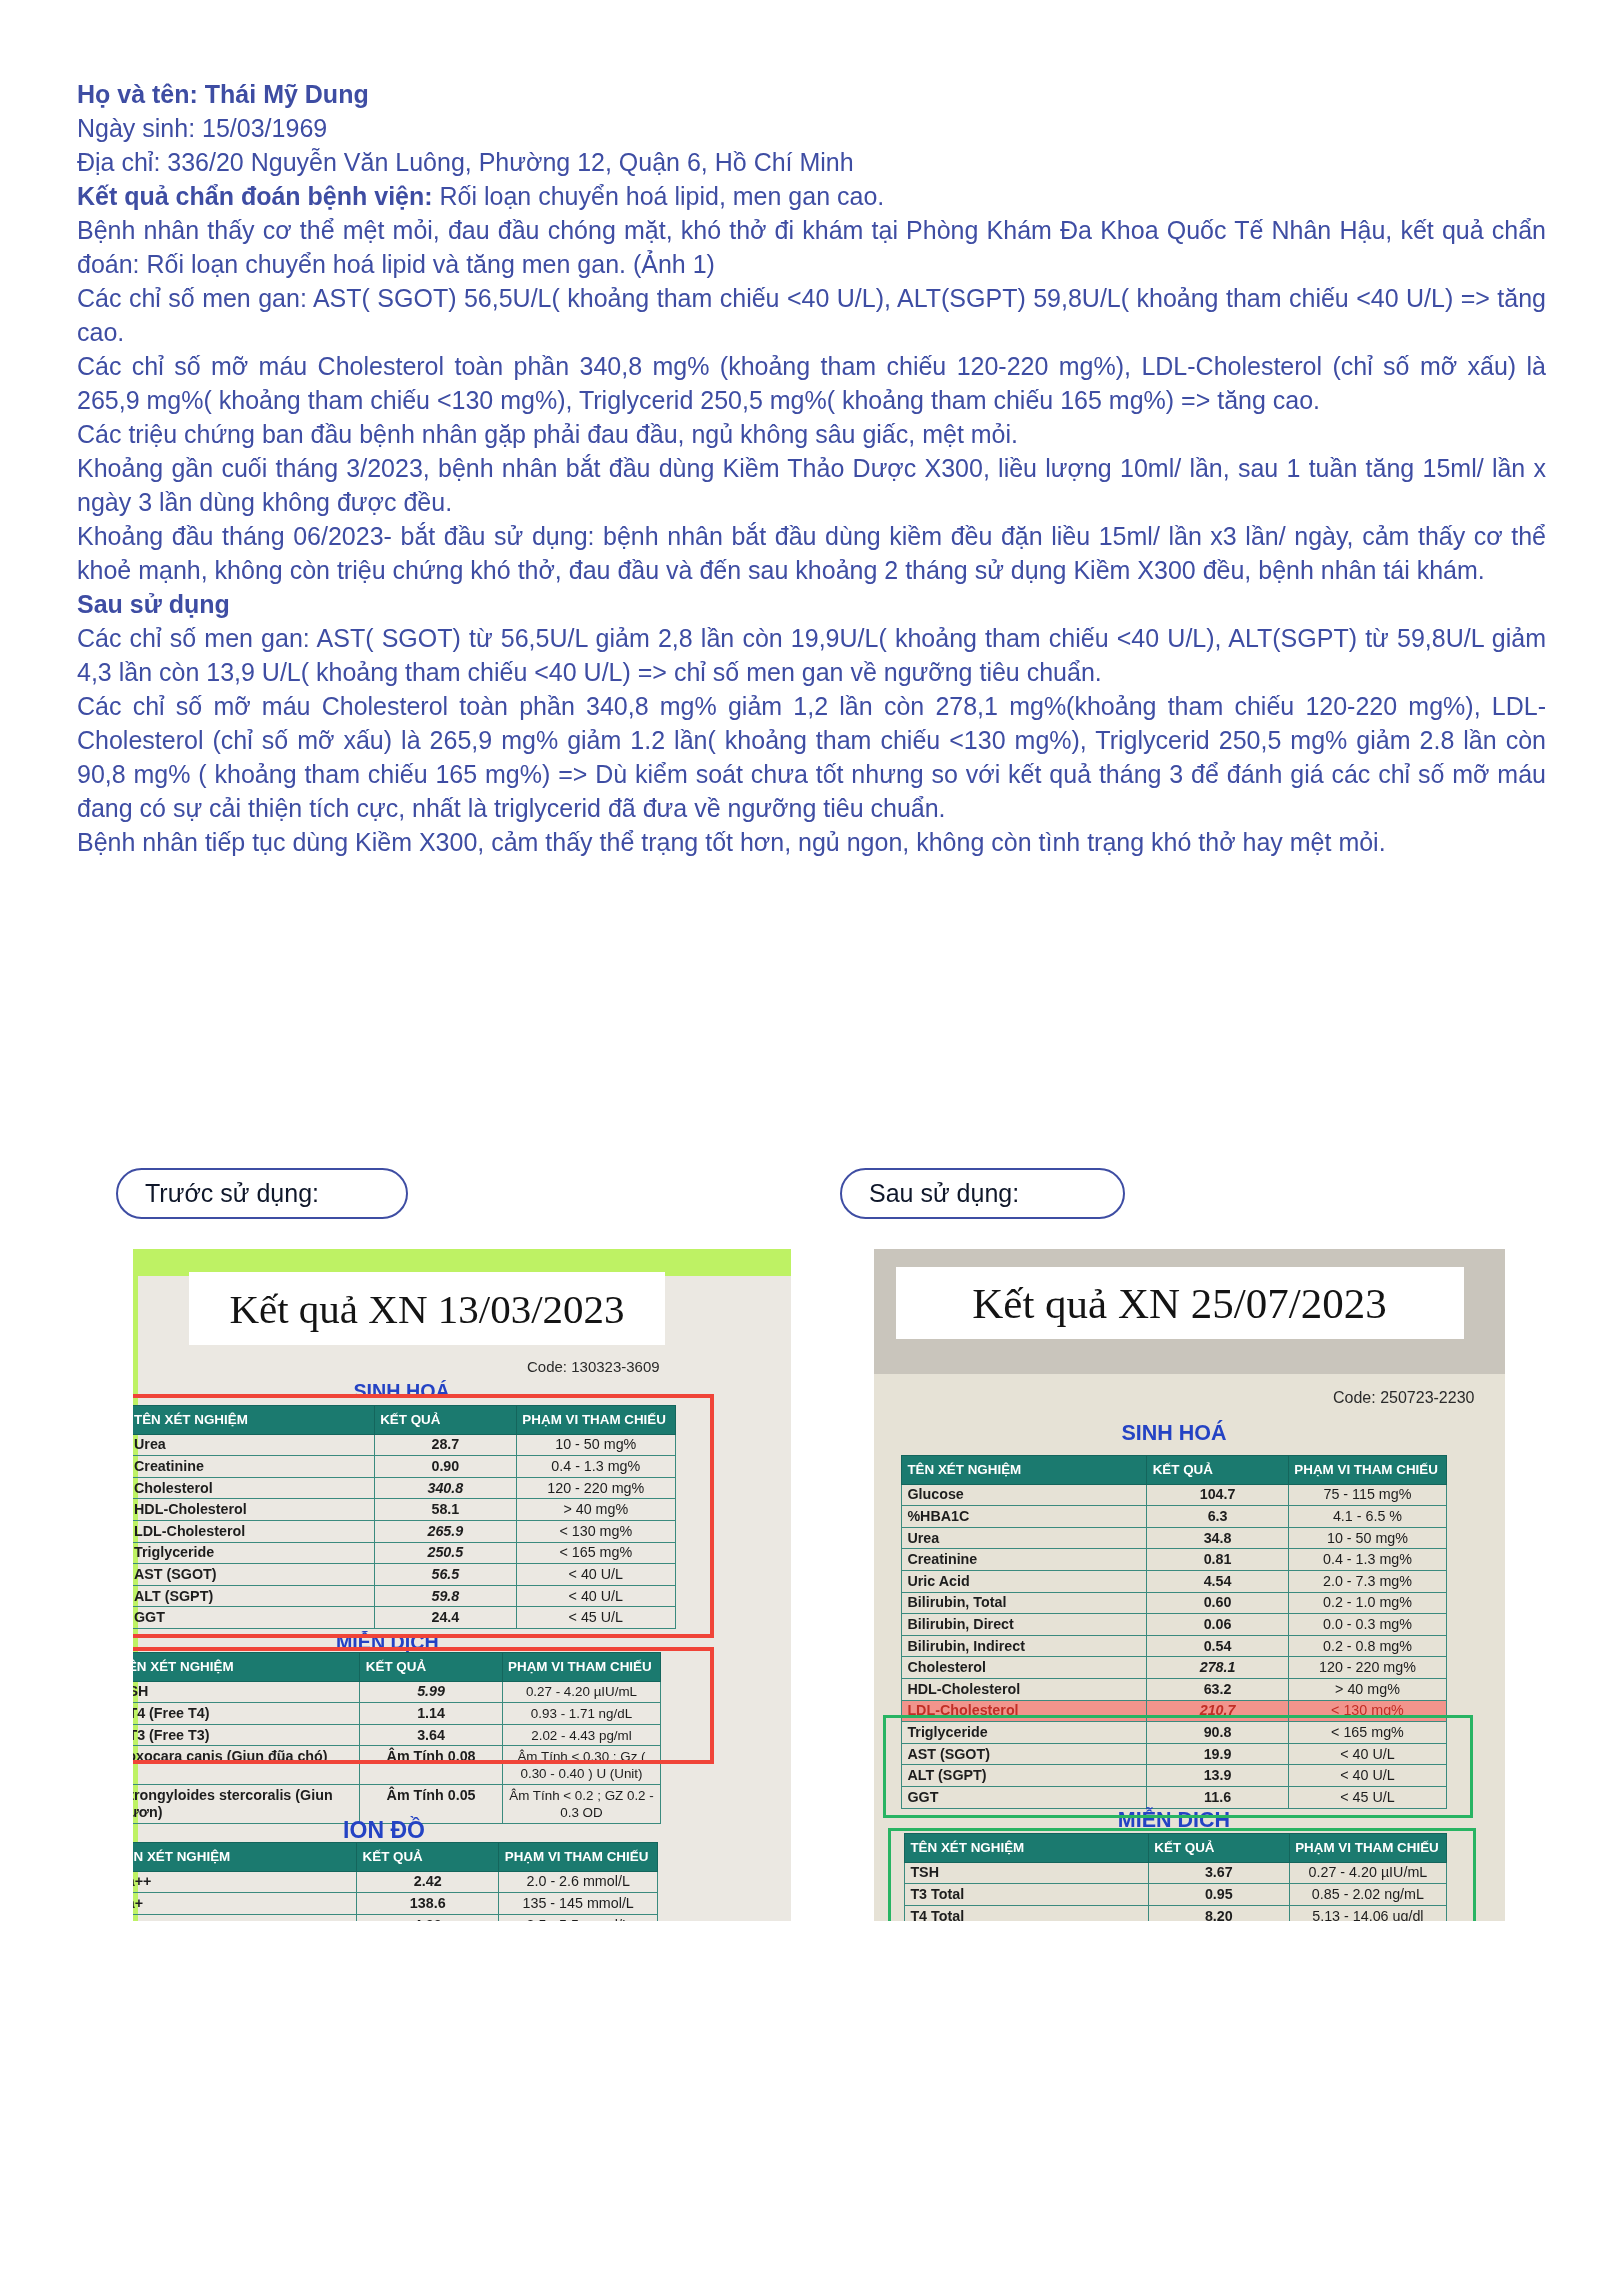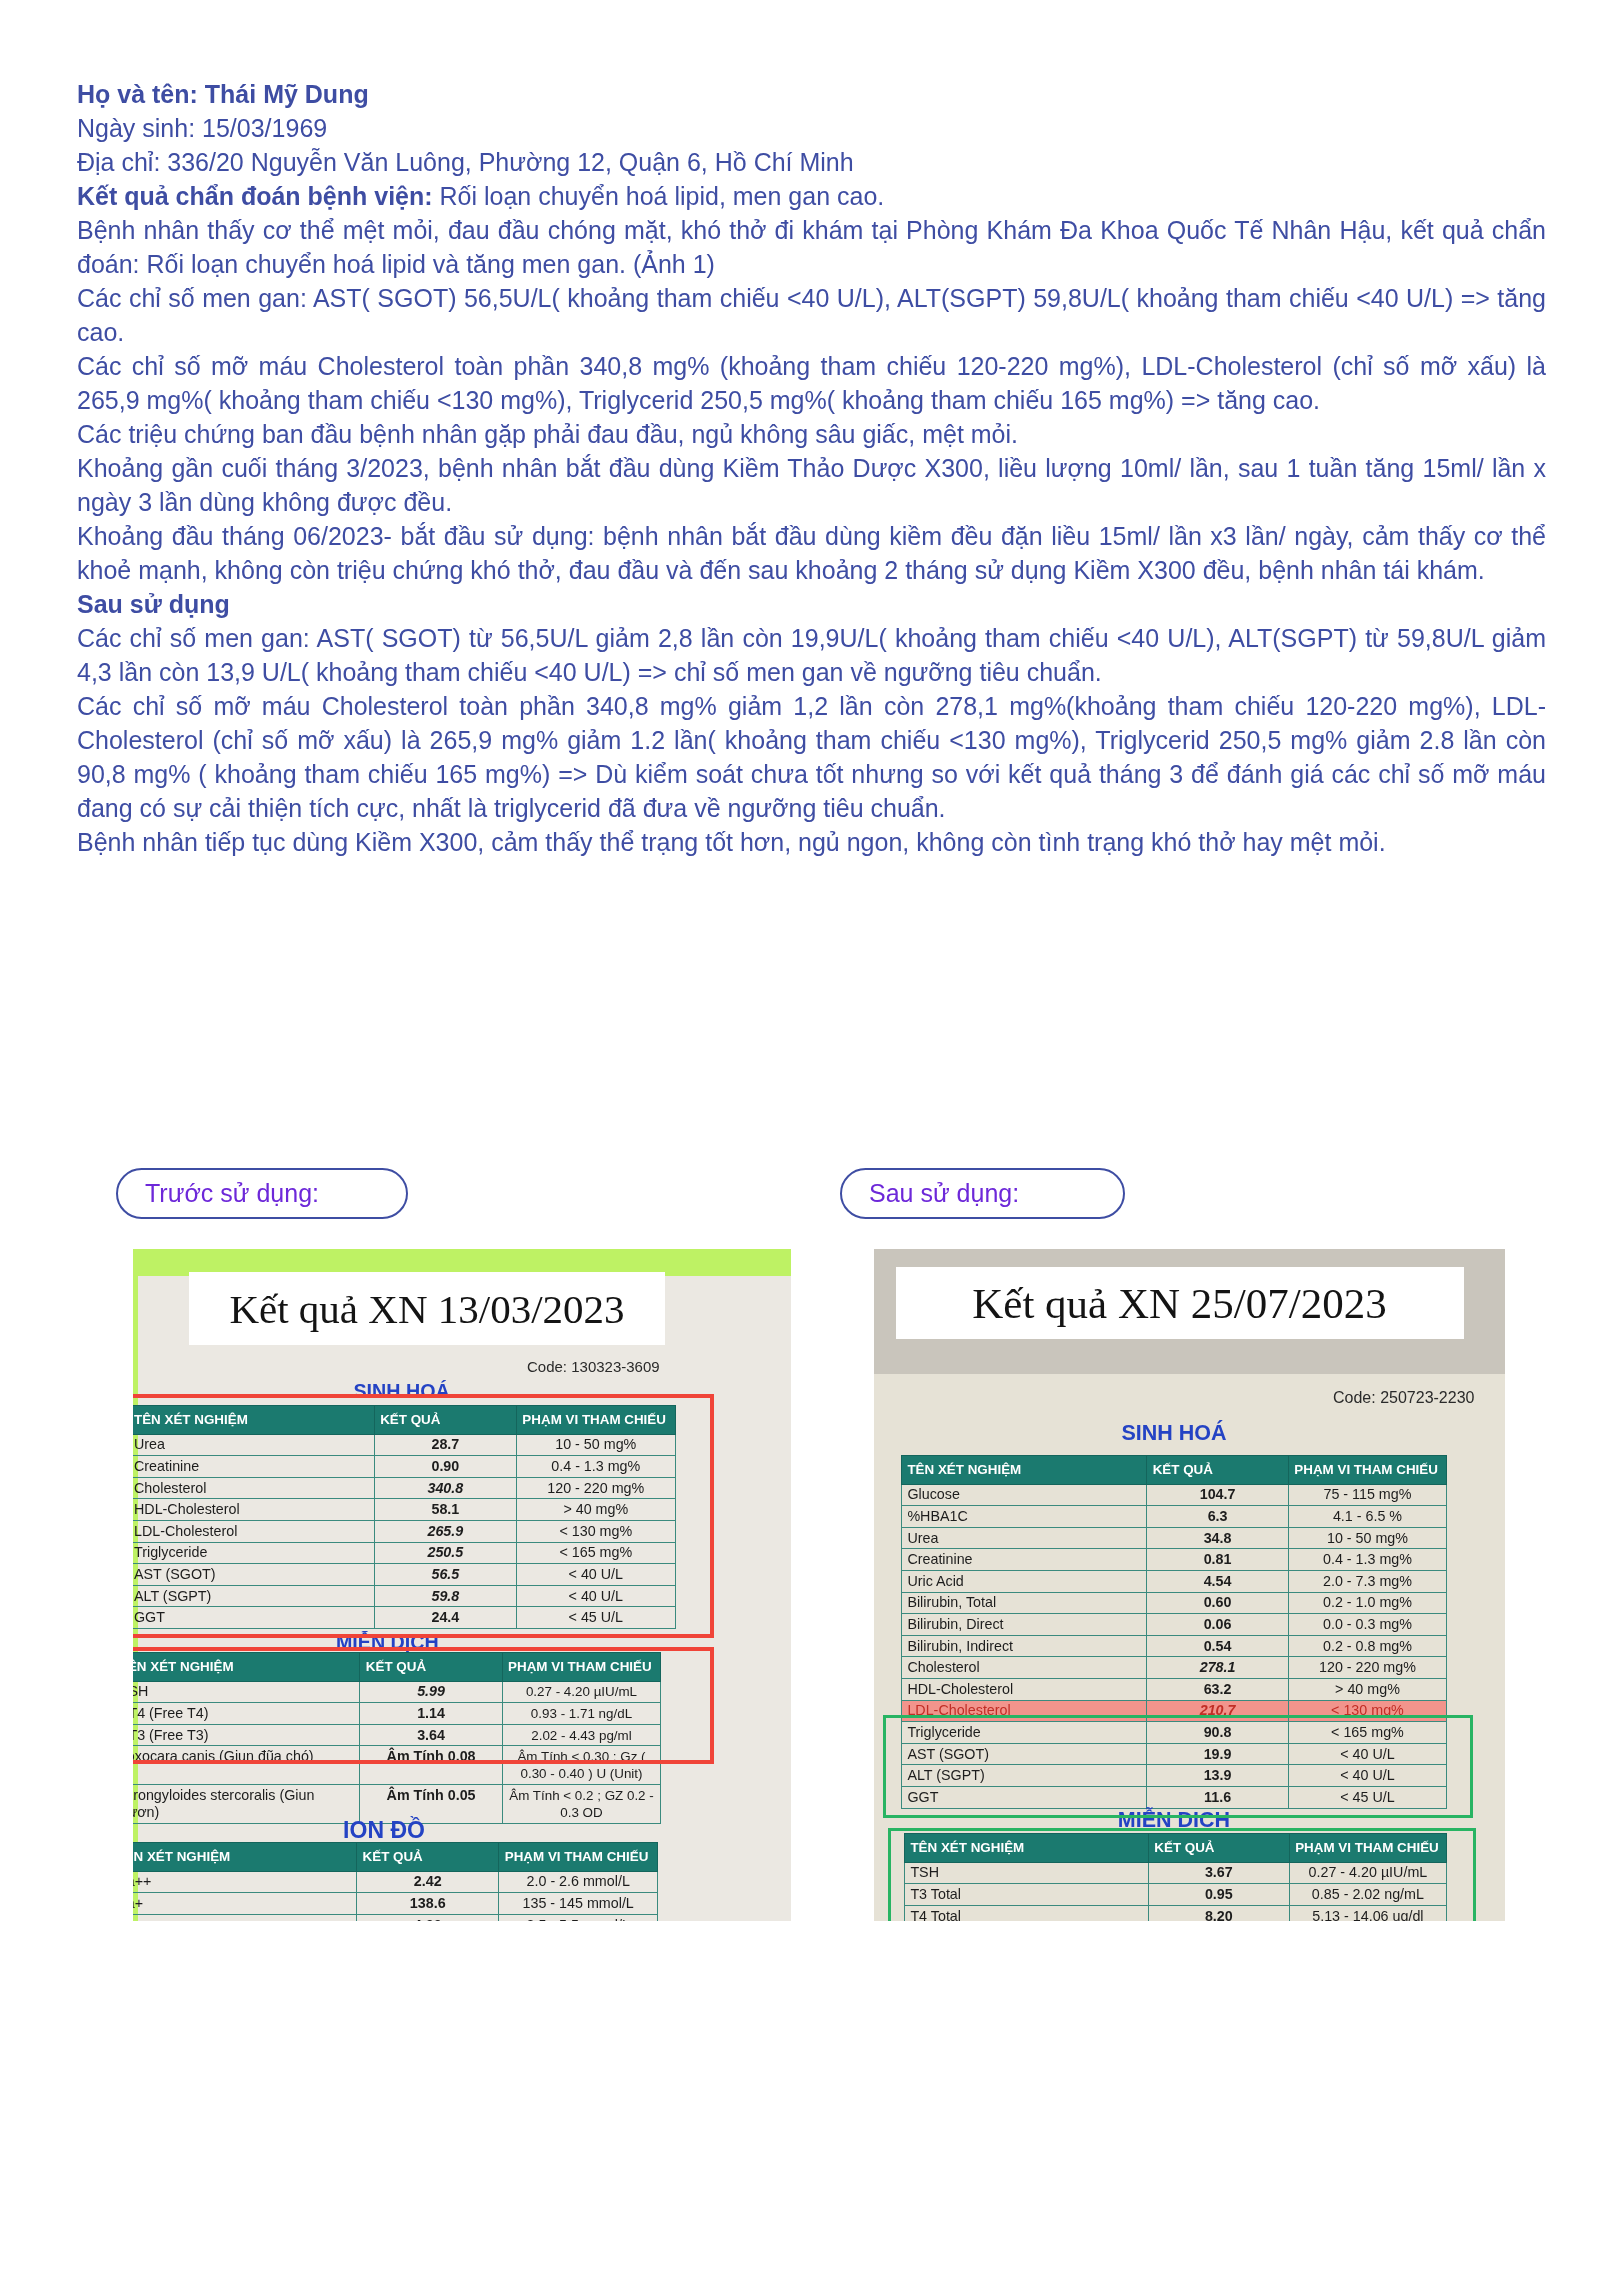--- a/index.html
+++ b/index.html
@@ -9,21 +9,21 @@
   
   .doc{position:absolute;left:77px;top:77px;width:1469px;color:#3e4da3;
        font-size:25px;line-height:34px;}
   .doc p{margin:0;}
   .b{font-weight:700;}
   .gap{margin-top:34px;}
   .j{text-align:justify;}
 
   
   .pill{position:absolute;top:1168px;height:51px;border:2.7px solid #3e4da3;border-radius:27px;
-        background:#fff;color:#6d28d9;font-size:25px;display:flex;align-items:center;
+        background:#fff;color:#0f172a;font-size:25px;display:flex;align-items:center;
         padding-left:27px;box-sizing:border-box;}
   .pill-before{left:116px;width:292px;}
   .pill-after{left:840px;width:285px;}
 
   
   .photo{position:absolute;top:1249px;height:672px;overflow:hidden;}
   .photo-left{left:121px;width:658px;background:#bef264;margin-left:12px;}
   .photo-right{left:842px;width:631px;background:#c9c5bc;margin-left:32px;}
   .paper{position:absolute;}
   .paper-left{left:4.5px;top:27px;right:0;bottom:0;background:#ebe8e2;}
@@ -44,21 +44,21 @@
   .sh-ion-left{left:-23px;top:568px;width:548px;font-size:23px;}
   .sh-sinh-right{left:27px;top:172px;width:546px;font-size:21.5px;}
   .sh-mien-right{left:27px;top:559px;width:546px;font-size:21.5px;}
 
   
   .lab{position:absolute;border-collapse:collapse;table-layout:fixed;background:transparent;}
   .lab th{background:#1b7a6f;color:#ffffff;font-size:13.4px;font-weight:700;padding:6.3px 5.4px;
           border:0.9px solid #14655c;text-align:left;overflow:hidden;white-space:nowrap;}
   .lab td{border:0.9px solid #3a8а7e;border:0.9px solid #3a8a7e;font-size:14.3px;color:#1d1d1d;
           padding:1.8px 5.4px;vertical-align:top;line-height:17px;overflow:hidden;}
-  .lab td.n{font-weight:400;}
+  .lab td.n{font-weight:700;}
   .lab td.r{text-align:center;font-weight:600;}
   .lab td.g{text-align:center;}
   .lab tr.em td.r{font-style:italic;font-weight:800;}
   .lab tr.hl td{background:#f2948c;color:#c12e26;}
   .col1{width:45%;}.col2{width:26%;}.col3{width:29%;}
 
   .t1-left{left:-5.4px;top:156px;width:548px;}
   .t2-left{left:-19.7px;top:403px;width:548px;}
   .t2-left td.g{font-size:13.4px;}
   .t3-left{left:-23px;top:593px;width:548px;}

